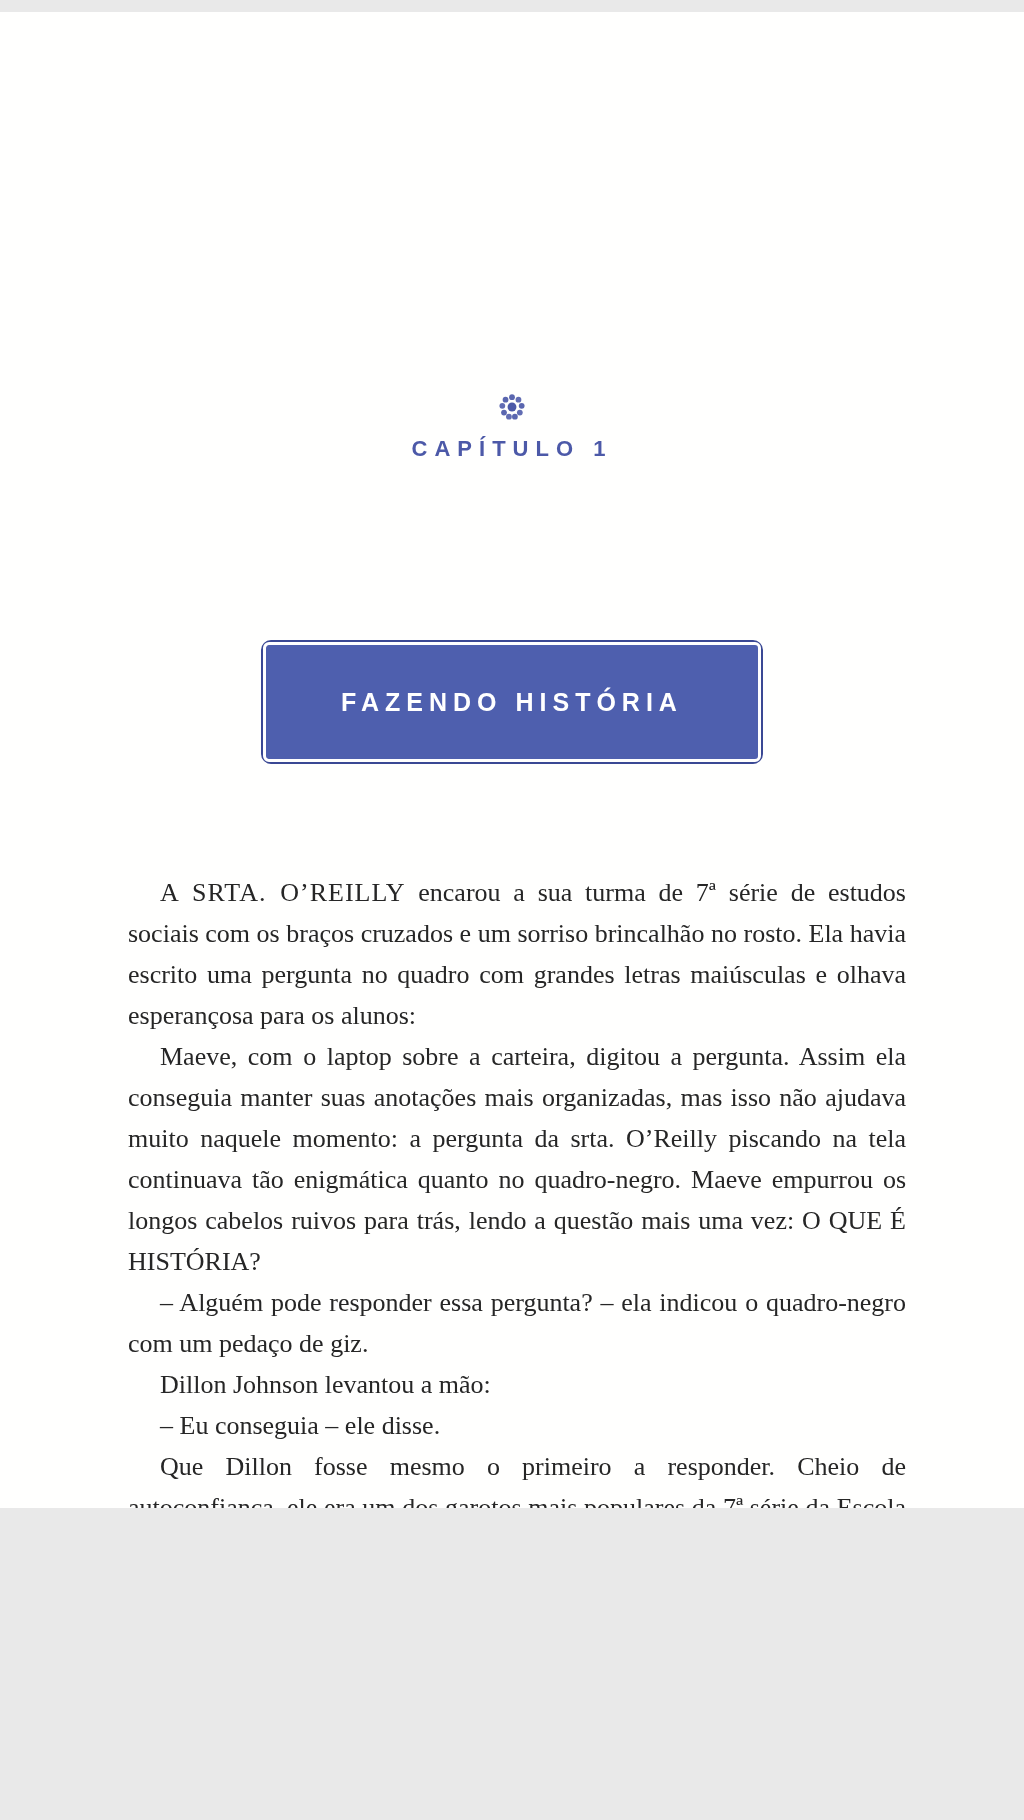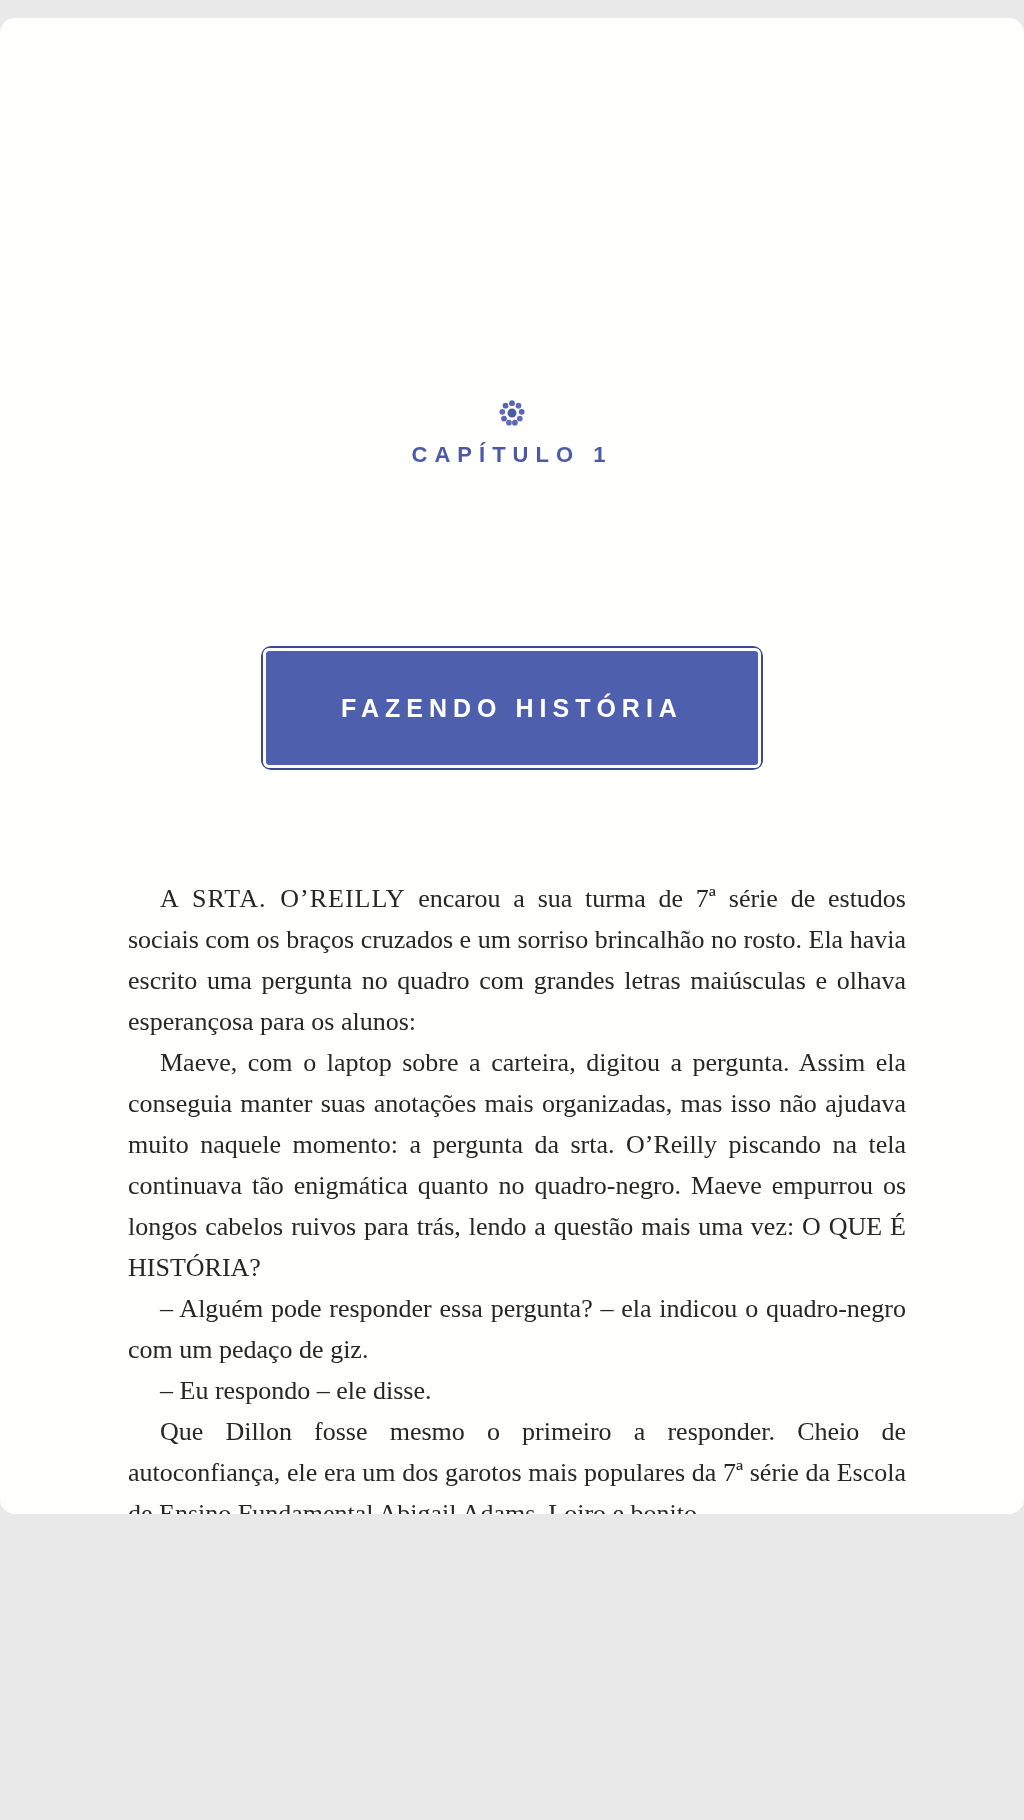--- a/index.html
+++ b/index.html
@@ -4,25 +4,24 @@
 <style>
   html, body { margin: 0; padding: 0; }
   body {
     background: #e9e9e9;
     font-family: "Liberation Serif", serif;
   }
   .page {
     position: relative;
     width: 1024px;
     height: 1496px;
-    margin: 18px auto;
+    margin: 12px auto;
     background: #fffffe;
     overflow: hidden;
     color: #262626;
-    border-radius: 15px;
   }
 
   
   .chapter-header {
     position: absolute;
     top: 378px;
     left: 0;
     width: 100%;
     text-align: center;
   }
@@ -143,21 +142,22 @@
   <div class="title-box-outer">
     <div class="title-box-inner">
       <span class="title-text">FAZENDO HISTÓRIA</span>
     </div>
   </div>
 
   <div class="body-text">
     <p><span class="lead-caps">A SRTA. O’REILLY</span><span> encarou a sua turma de 7ª série de estudos sociais com os braços cruzados e um sorriso brincalhão no rosto. Ela havia escrito uma pergunta no quadro com grandes letras maiúsculas e olhava esperançosa para os alunos:</span></p>
     <p>Maeve, com o laptop sobre a carteira, digitou a pergunta. Assim ela conseguia manter suas anotações mais organizadas, mas isso não ajudava muito naquele momento: a pergunta da srta. O’Reilly piscando na tela continuava tão enigmática quanto no quadro-negro. Maeve empurrou os longos cabelos ruivos para trás, lendo a questão mais uma vez: O QUE É HISTÓRIA?</p>
     <p>– Alguém pode responder essa pergunta? – ela indicou o quadro-negro com um pedaço de giz.</p>
-    <p>– Eu respondo – ele disse.</p>
+    <p>Dillon Johnson levantou a mão:</p>
+    <p>– Eu conseguia – ele disse.</p>
     <p>Que Dillon fosse mesmo o primeiro a responder. Cheio de autoconfiança, ele era um dos garotos mais populares da 7ª série da Escola de Ensino Fundamental Abigail Adams. Loiro e bonito,</p>
   </div>
 
   <div class="footer">
     <div class="footer-flower">✿</div>
     <div class="page-number">6</div>
   </div>
 
 </div>
 

